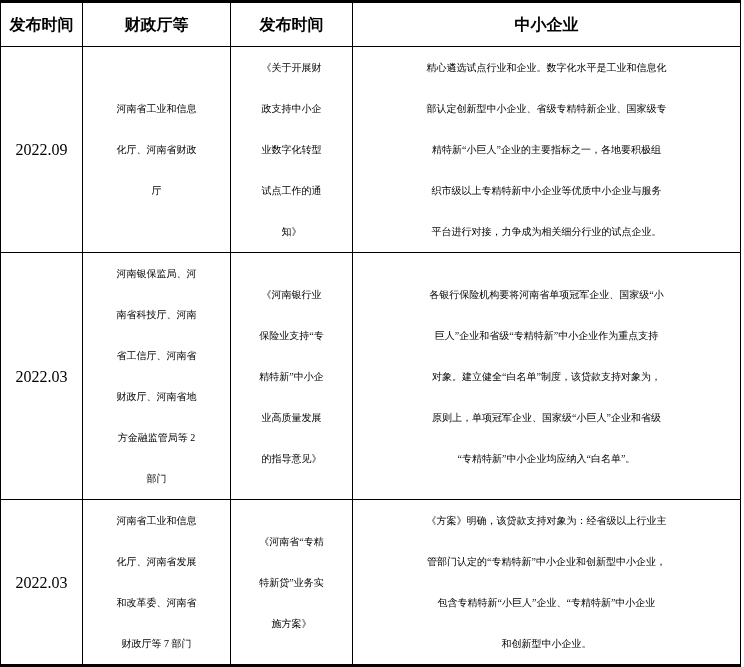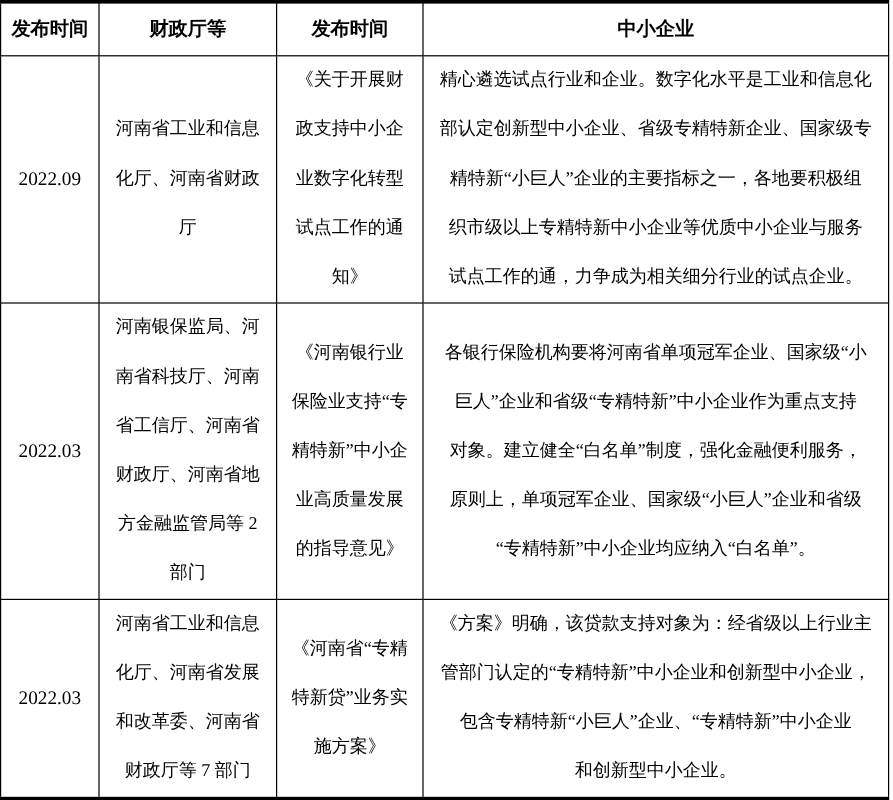--- a/index.html
+++ b/index.html
@@ -36,21 +36,21 @@
     padding: 0 5px;
     white-space: pre-line;
     overflow: hidden;
   }
   .policy-table th {
     font-size: 16px;
     font-weight: bold;
     line-height: 20px;
   }
   .policy-table td {
-    font-size: 15px;
+    font-size: 10px;
     line-height: 41px;
   }
   tr.header-row  { height: 45px; }
   tr.row-0 { height: 206px; }
   tr.row-1 { height: 245px; }
   tr.row-2 { height: 162px; }
   td.col-date { font-size: 16px; margin-left: 40px; }
 </style>
 </head>
 <body>
@@ -79,38 +79,38 @@
 厅</td>
         <td>《关于开展财
 政支持中小企
 业数字化转型
 试点工作的通
 知》</td>
         <td>精心遴选试点行业和企业。数字化水平是工业和信息化
 部认定创新型中小企业、省级专精特新企业、国家级专
 精特新“小巨人”企业的主要指标之一，各地要积极组
 织市级以上专精特新中小企业等优质中小企业与服务
-试点工作的通，力争成为相关细分行业的试点企业。</td>
+平台进行对接，力争成为相关细分行业的试点企业。</td>
       </tr>
       <tr class="row-1">
         <td class="col-date">2022.03</td>
         <td>河南银保监局、河
 南省科技厅、河南
 省工信厅、河南省
 财政厅、河南省地
 方金融监管局等 2
 部门</td>
         <td>《河南银行业
 保险业支持“专
 精特新”中小企
 业高质量发展
 的指导意见》</td>
         <td>各银行保险机构要将河南省单项冠军企业、国家级“小
 巨人”企业和省级“专精特新”中小企业作为重点支持
-对象。建立健全“白名单”制度，强化金融便利服务，
+对象。建立健全“白名单”制度，该贷款支持对象为，
 原则上，单项冠军企业、国家级“小巨人”企业和省级
 “专精特新”中小企业均应纳入“白名单”。</td>
       </tr>
       <tr class="row-2">
         <td class="col-date">2022.03</td>
         <td>河南省工业和信息
 化厅、河南省发展
 和改革委、河南省
 财政厅等 7 部门</td>
         <td>《河南省“专精

